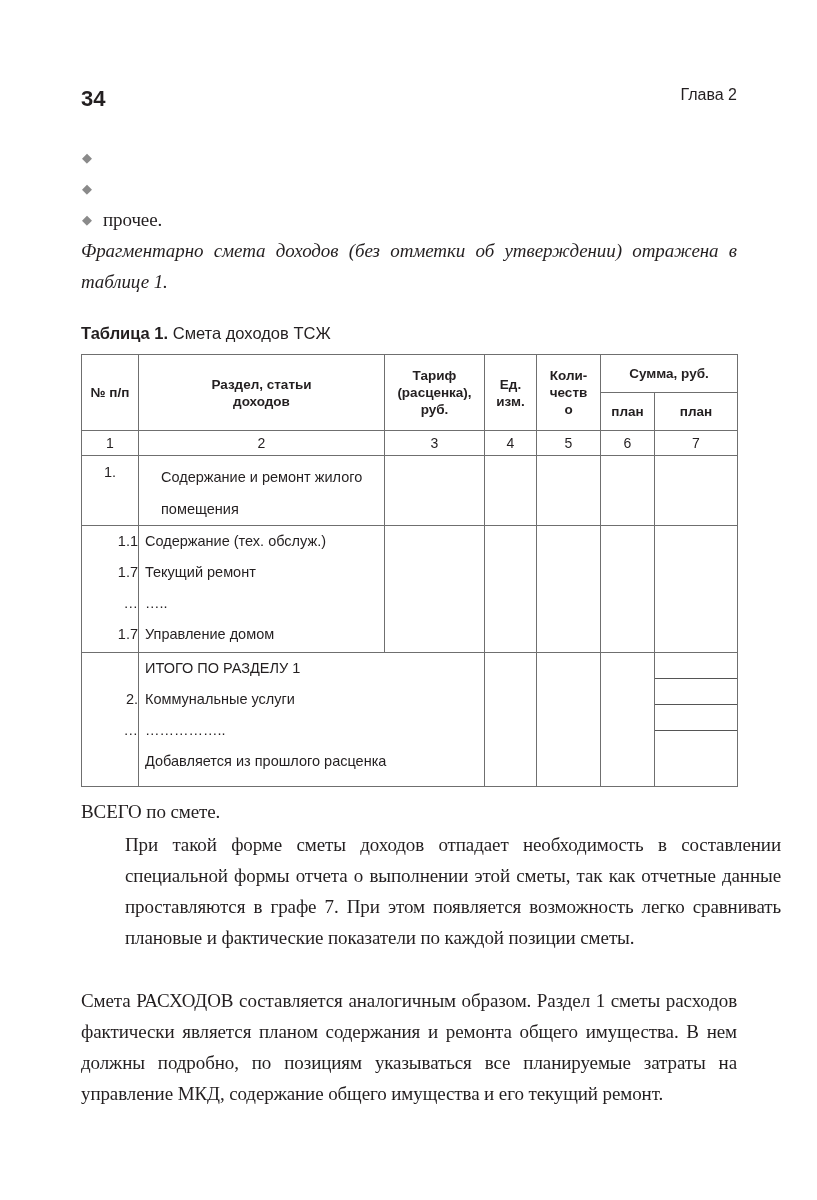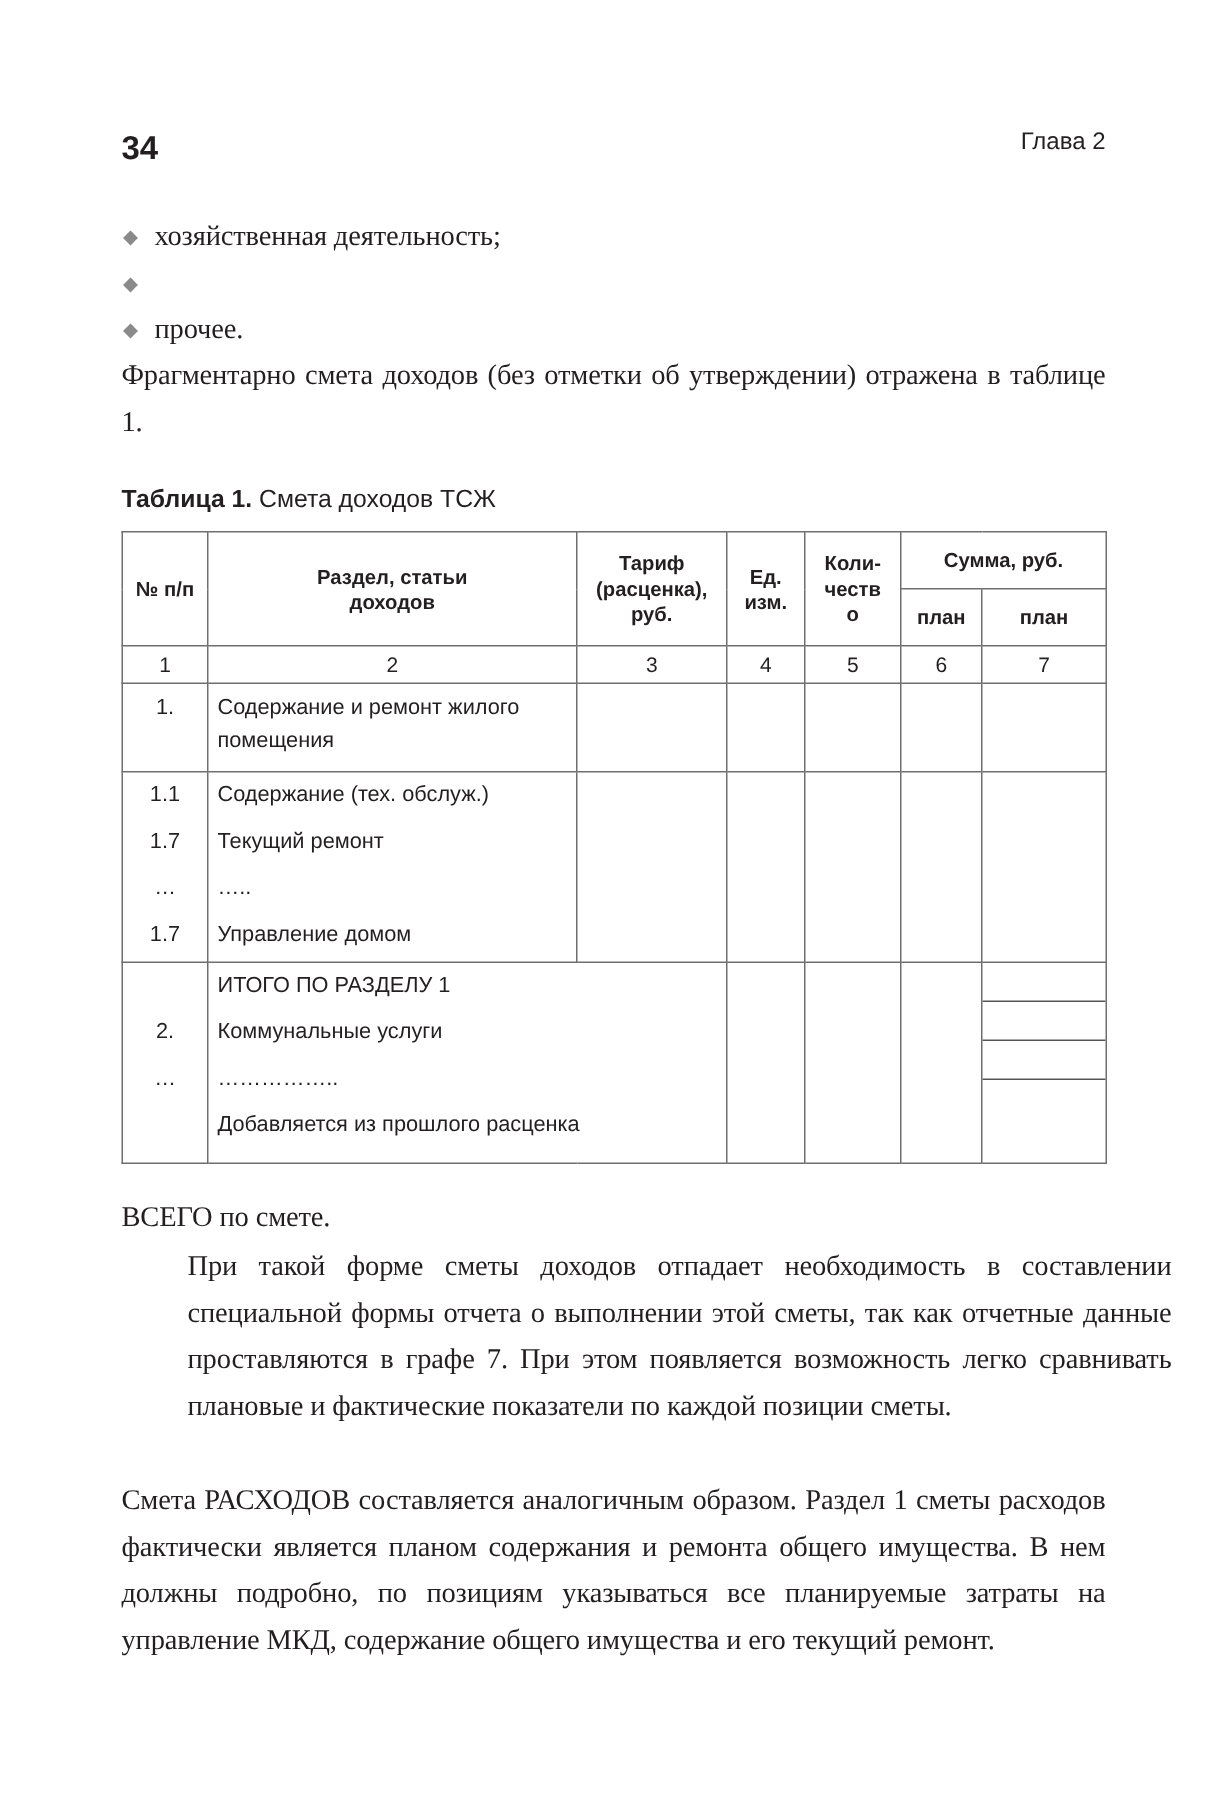--- a/index.html
+++ b/index.html
@@ -14,41 +14,41 @@
   .para { position:absolute; left:81px; width:656px; margin:0; text-align:justify; }
   .caption { position:absolute; top:324px; left:81px; font-family:"Liberation Sans", sans-serif; font-size:16.5px; }
   .caption b { font-weight:bold; }
   table.estimate { position:absolute; top:354px; left:81px; width:656px; border-collapse:collapse;
     font-family:"Liberation Sans", sans-serif; font-size:14.5px; table-layout:fixed; }
   table.estimate td, table.estimate th { border:1.5px solid #6f6f6f; padding:0; }
   table.estimate th { font-weight:bold; font-size:13.5px; text-align:center; line-height:17px; }
   .c { text-align:center; }
   .numrow td { height:24px; text-align:center; font-size:14px; }
   .stack div { height:31px; line-height:31px; }
-  .col1 div { text-align:center; }
+  .col1 div { text-align:right; }
   .col2 div { padding-left:6px; white-space:nowrap; }
   .sub7 { height:100%; }
   .sub7 div { border-bottom:1.5px solid #555; height:25px; }
   .sub7 div:last-child { border-bottom:none; height:auto; }
 </style>
 </head>
 <body>
 
 <div class="running-head">
   <span class="page-num">34</span>
   <span class="chapter">Глава 2</span>
 </div>
 
 <ul class="bullets serif">
-  <li><span class="diamond">◆</span><span>хозяйственная деятельность;</span></li>
+  <li><span class="diamond">◆</span></li>
   <li><span class="diamond">◆</span></li>
   <li><span class="diamond">◆</span><span>прочее.</span></li>
 </ul>
 
-<p class="para serif" style="top:235px;">Фрагментарно смета доходов (без отметки об утверждении) отражена в таблице 1.</p>
+<p class="para serif" style="top:235px;font-style:italic;">Фрагментарно смета доходов (без отметки об утверждении) отражена в таблице 1.</p>
 
 <div class="caption">
   <b>Таблица 1.</b>
   <span>Смета доходов ТСЖ</span>
 </div>
 
 <table class="estimate">
   <colgroup>
     <col style="width:57px">
       <col style="width:246px">
@@ -83,21 +83,21 @@
     <td>1</td>
     <td>2</td>
     <td>3</td>
     <td>4</td>
     <td>5</td>
     <td>6</td>
     <td>7</td>
   </tr>
   <tr style="height:59px">
     <td class="c" style="vertical-align:top;padding-top:5px;line-height:22px">1.</td>
-    <td style="vertical-align:top;padding:5px 6px 0 6px;line-height:22px">Содержание и ремонт жилого помещения</td>
+    <td style="vertical-align:top;padding:5px 6px 0 22px;line-height:32px">Содержание и ремонт жилого помещения</td>
     <td></td>
         <td></td>
         <td></td>
         <td></td>
         <td></td>
   </tr>
   <tr style="height:127px">
     <td class="stack col1" style="vertical-align:top;padding-top:0">
       <div>1.1</div>
           <div>1.7</div>

